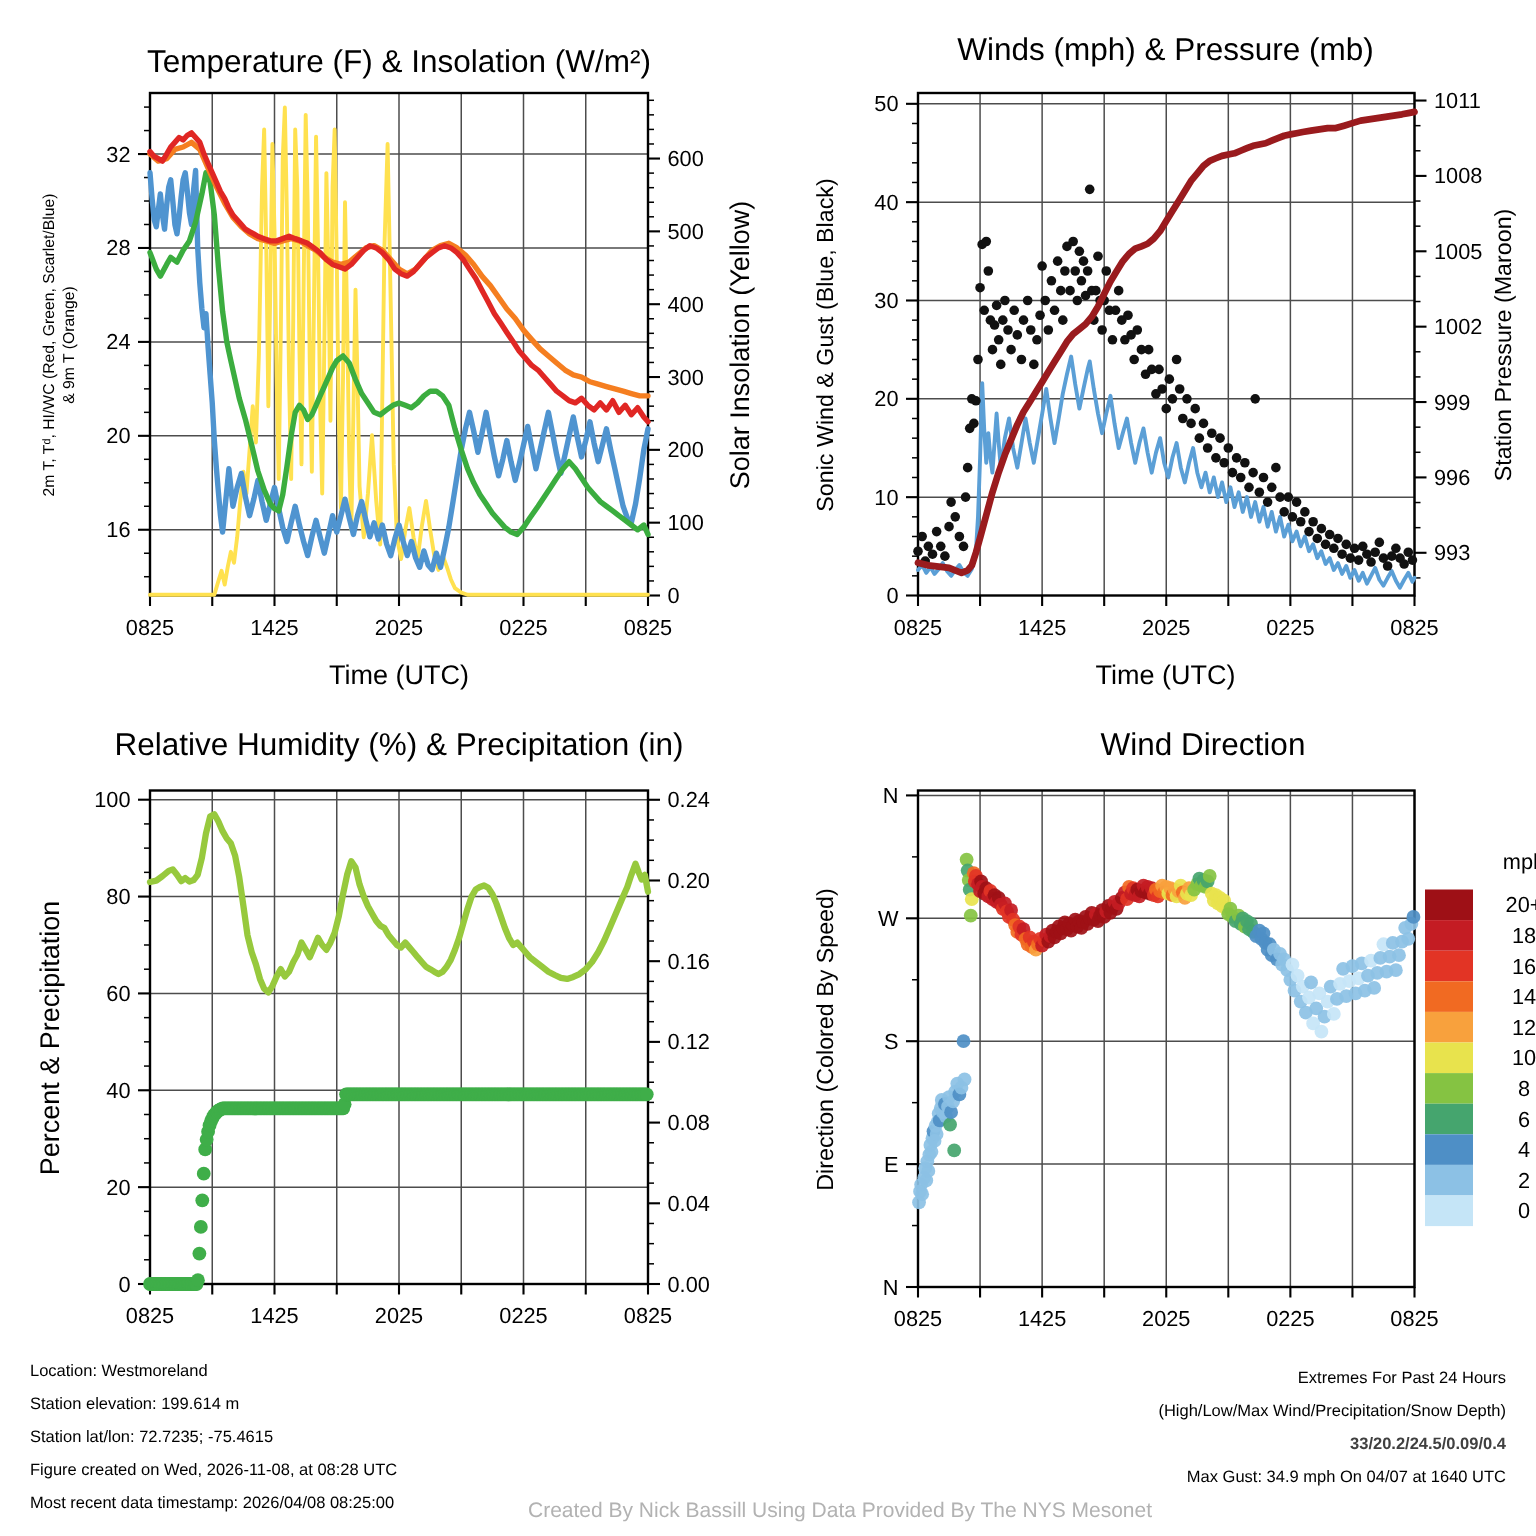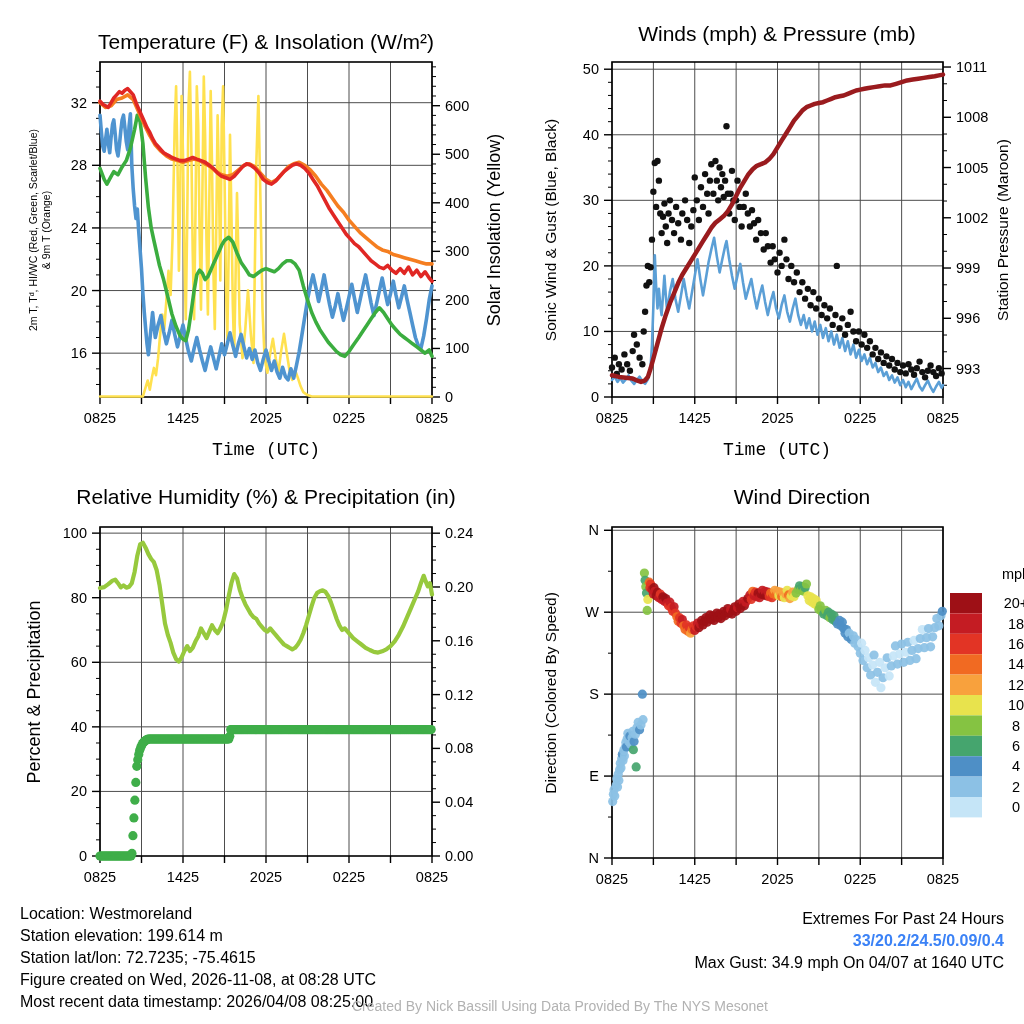--- a/index.html
+++ b/index.html
@@ -1,27 +1,27 @@
 <!DOCTYPE html>
 <html><head>
 <meta charset="utf-8">
 <style>
   html,body{margin:0;padding:0;background:#fff;}
   .page{position:relative;width:1024px;height:1024px;background:#fff;
         font-family:"Liberation Sans",sans-serif;color:#000;overflow:hidden;}
   svg{position:absolute;left:0;top:0;}
   .title{position:absolute;text-align:center;font-size:21px;white-space:nowrap;transform:translateX(-50%);}
-  .xlab{position:absolute;text-align:center;font-size:18px;white-space:nowrap;transform:translateX(-50%);font-family:Liberation Mono, monospace;}
+  .xlab{position:absolute;text-align:center;font-size:18px;white-space:nowrap;transform:translateX(-50%);}
   .ylab{position:absolute;white-space:nowrap;transform:translate(-50%,-50%) rotate(-90deg);}
   .ylab.small{font-size:10.5px;text-align:center;line-height:13px;}
   .ylab.med{font-size:15.5px;}
   .ylab.big{font-size:18px;}
   .tick-text{font-family:"Liberation Sans",sans-serif;font-size:14.5px;fill:#000;}
   .leg-text{font-family:"Liberation Sans",sans-serif;font-size:14.5px;fill:#000;}
-  .footer{position:absolute;font-size:16px;line-height:22px;}
+  .footer{position:absolute;font-size:11px;line-height:22px;}
   .footer.right{text-align:right;}
   .extremes-val{font-weight:bold;}
   .credit{position:absolute;width:100%;text-align:center;font-size:14px;color:#b2b2b2;margin-left:48px;}
 </style>
 </head>
 <body>
 
 <div class="page">
   <svg id="plot-svg" width="1024" height="1024">
       <line x1="100" y1="62" x2="100" y2="397" stroke="#4d4d4d" stroke-width="1"></line>
@@ -1122,18 +1122,19 @@
   <div class="footer" style="left:20px;top:903px;">
     <div>Location: Westmoreland</div>
     <div>Station elevation: 199.614 m</div>
     <div>Station lat/lon: 72.7235; -75.4615</div>
     <div>Figure created on Wed, 2026-11-08, at 08:28 UTC</div>
     <div>Most recent data timestamp: 2026/04/08 08:25:00</div>
   </div>
 
   <div class="footer right" style="right:20px;top:908px;">
     <div>Extremes For Past 24 Hours</div>
-    <div class="extremes-val" id="extremes-val" style="color: #3b82f6;">33/20.2/24.5/0.09/0.4</div>
+    <div>(High/Low/Max Wind/Precipitation/Snow Depth)</div>
+    <div class="extremes-val" id="extremes-val" style="color: #404040;">33/20.2/24.5/0.09/0.4</div>
     <div>Max Gust: 34.9 mph On 04/07 at 1640 UTC</div>
   </div>
 
   <div class="credit" style="top:998px;">Created By Nick Bassill Using Data Provided By The NYS Mesonet</div>
 </div>
 
 </body></html>

